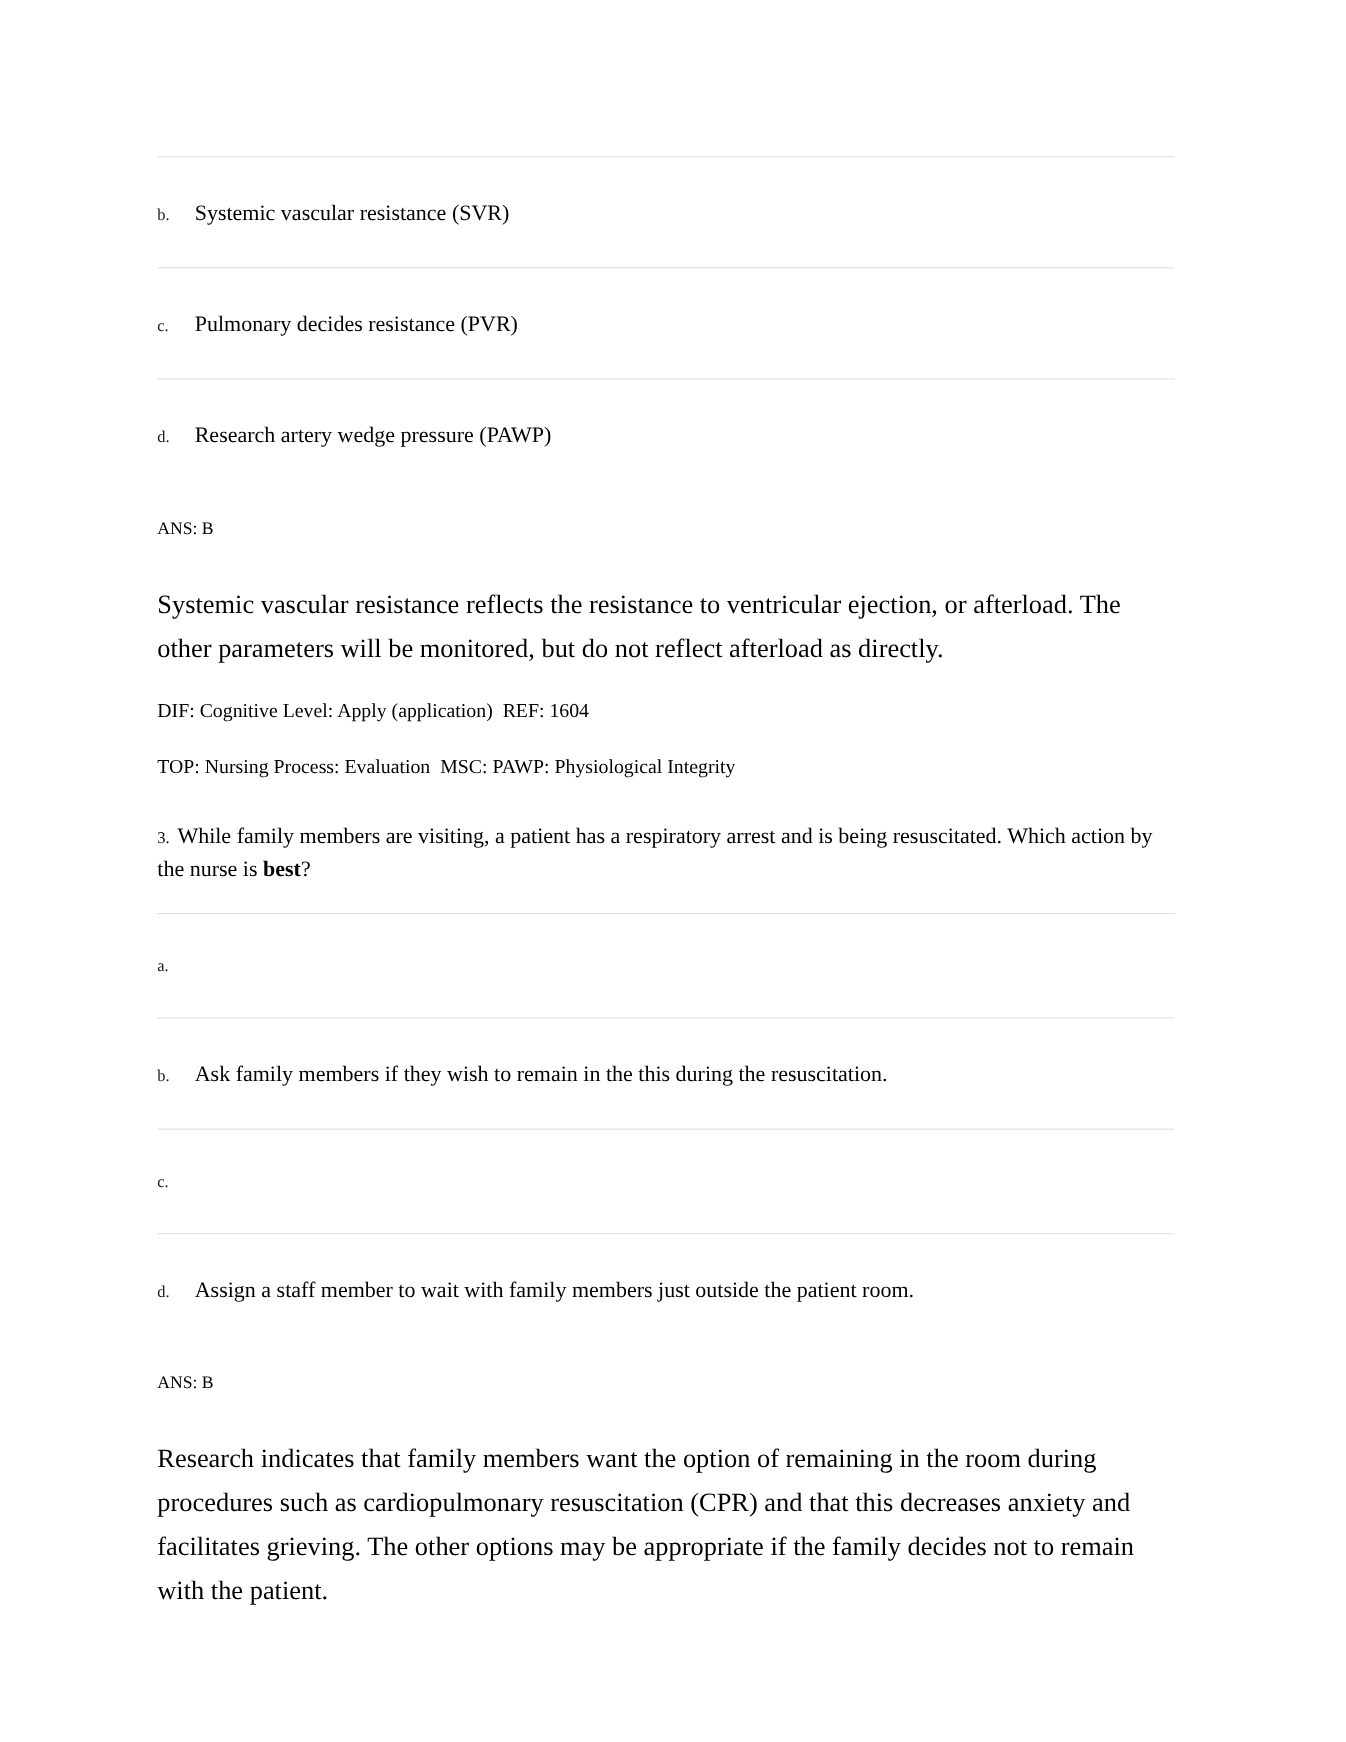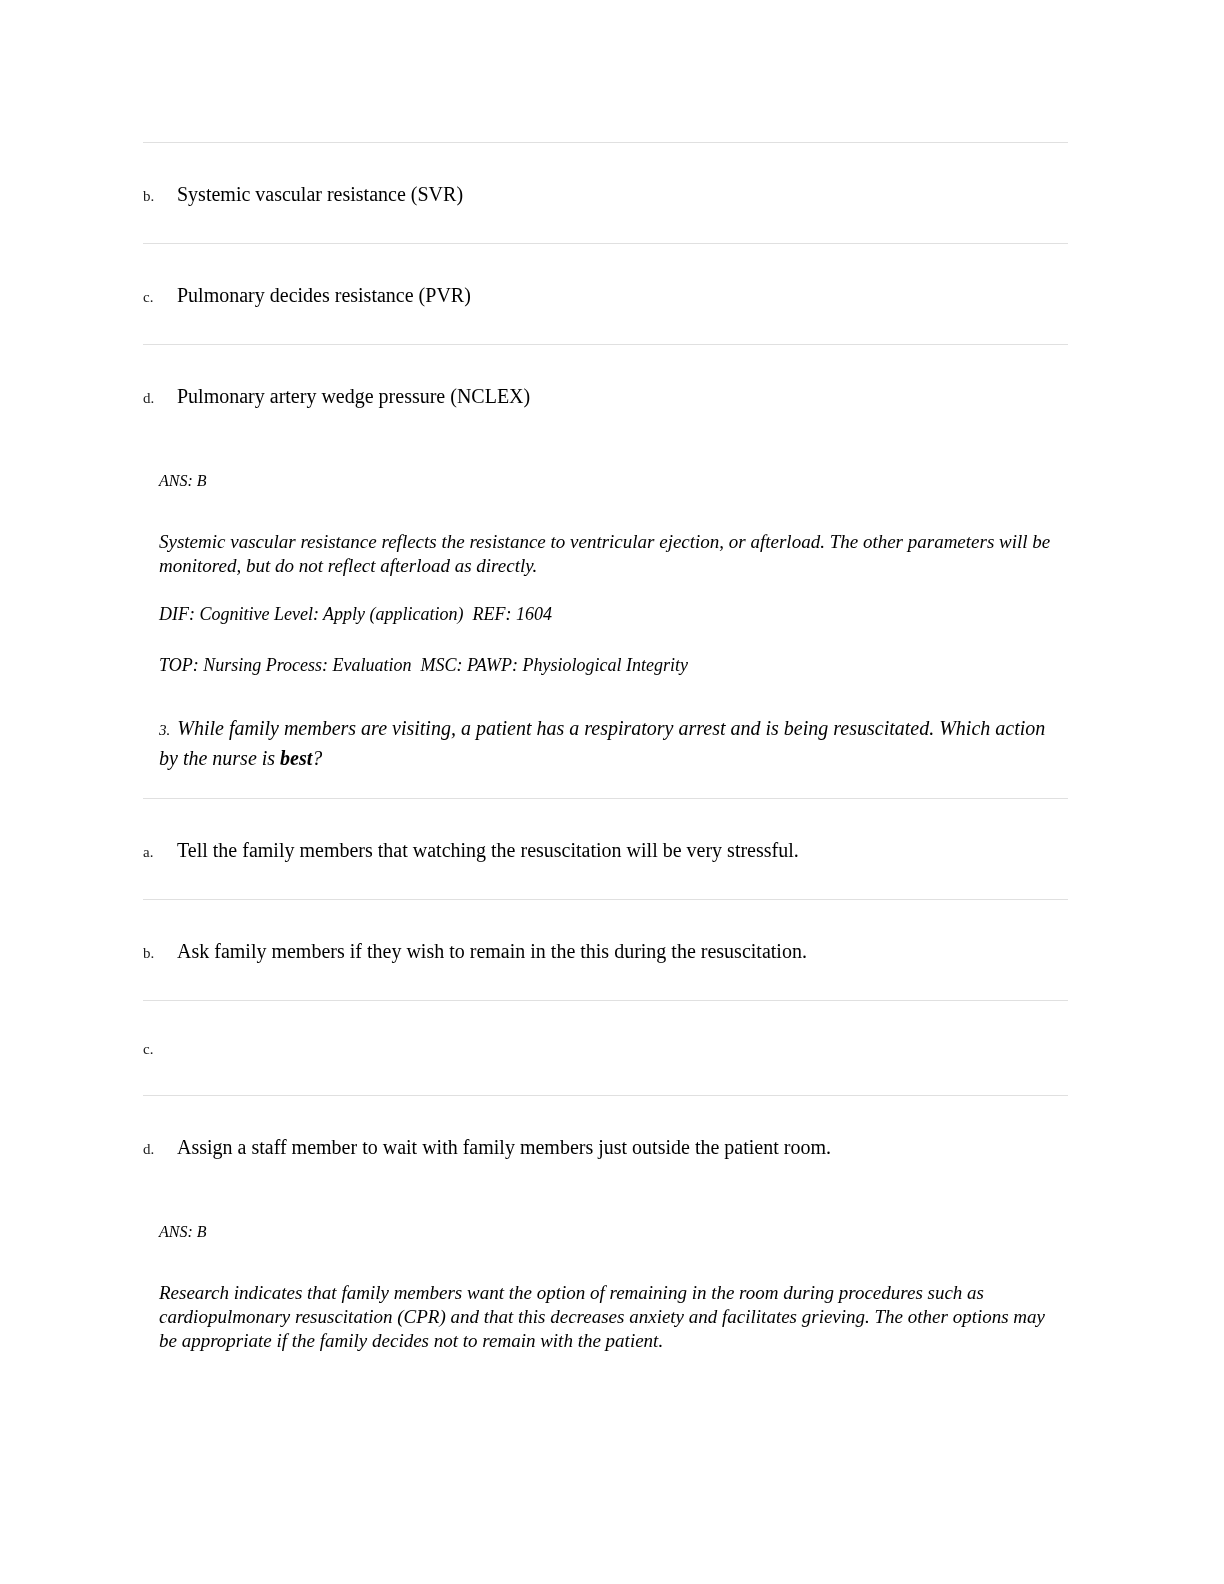--- a/index.html
+++ b/index.html
@@ -27,29 +27,29 @@
     flex: 0 0 34px;
     width: 34px;
     font-size: 15px;
     color: #1a1a1a;
   }
   .opt-text {
     font-size: 20px;
     line-height: 23px;
     font-family: Liberation Serif, serif;
   }
-  p { margin: 16px; font-style: italic; }
+  p { margin: 0; }
   .ans {
     font-size: 16px;
     margin-top: 64px;
     margin-bottom: 40px;
   }
   .rationale {
-    font-size: 19px;
-    line-height: 24px;
+    font-size: 24px;
+    line-height: 40px;
     margin-bottom: 26px;
     max-width: 925px;
   }
   .meta {
     font-size: 18px;
     margin-bottom: 30px;
     white-space: pre-wrap;
   }
   .question {
     font-size: 20px;
@@ -72,35 +72,34 @@
   <div class="option-row">
     <span class="opt-letter">b.</span>
     <span class="opt-text">Systemic vascular resistance (SVR)</span>
   </div>
   <div class="option-row">
     <span class="opt-letter">c.</span>
     <span class="opt-text">Pulmonary decides resistance (PVR)</span>
   </div>
   <div class="option-row last">
     <span class="opt-letter">d.</span>
-    <span class="opt-text">Pulmonary artery wedge pressure (NCLEX)</span>
+    <span class="opt-text">Research artery wedge pressure (PAWP)</span>
   </div>
 
   <p class="ans">ANS: B</p>
 
   <p class="rationale">Systemic vascular resistance reflects the resistance to ventricular ejection, or afterload. The other parameters will be monitored, but do not reflect afterload as directly.</p>
 
   <p class="meta">DIF: Cognitive Level: Apply (application)  REF: 1604</p>
   <p class="meta">TOP: Nursing Process: Evaluation  MSC: PAWP: Physiological Integrity</p>
 
   <p class="question"><span class="qnum">3.</span><span>While family members are visiting, a patient has a respiratory arrest and is being resuscitated. Which action by the nurse is </span><b>best</b><span>?</span></p>
 
   <div class="option-row">
     <span class="opt-letter">a.</span>
-    <span class="opt-text">Tell the family members that watching the resuscitation will be very stressful.</span>
   </div>
   <div class="option-row">
     <span class="opt-letter">b.</span>
     <span class="opt-text">Ask family members if they wish to remain in the this during the resuscitation.</span>
   </div>
   <div class="option-row">
     <span class="opt-letter">c.</span>
   </div>
   <div class="option-row last">
     <span class="opt-letter">d.</span>

